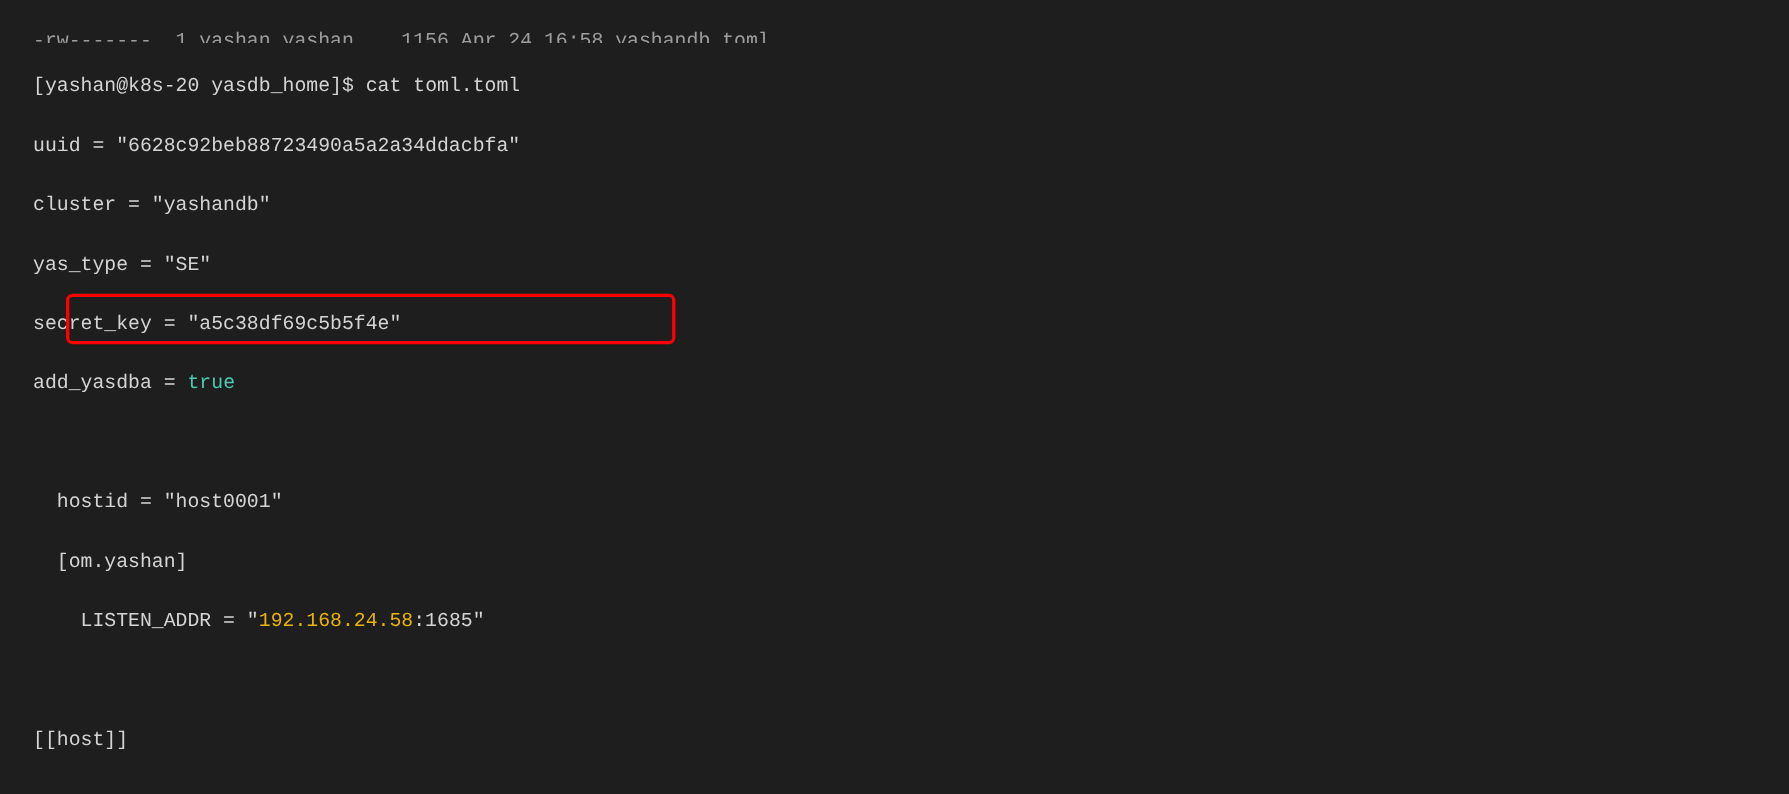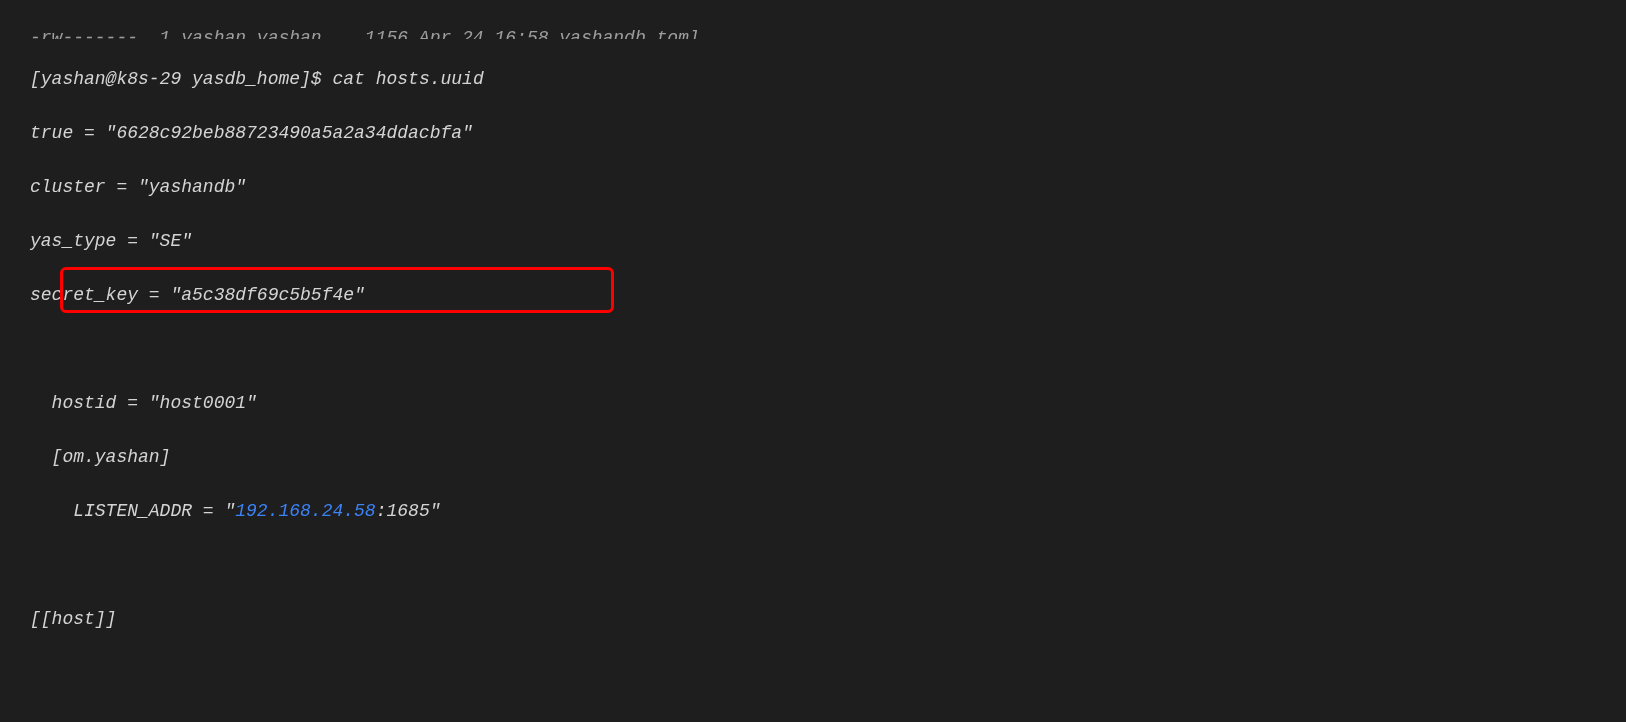--- a/index.html
+++ b/index.html
@@ -12,49 +12,49 @@
       color: #d4d4d4;
       overflow: hidden;
     }
     .terminal {
       padding: 8px 30px;
       white-space: pre;
       position: relative;
     }
     .line {
       display: block;
-      font-style: italic;
     }
     .prompt-user { color: #d4d4d4; }
     .prompt-dollar { color: #d4d4d4; }
     .keyword-true { color: #4ec9b0; }
-    .ip-pink { color: #3b82f6; }
+    .ip-pink { color: #eab308; }
     .highlight-box {
       position: absolute;
       border: 3px solid #ff0000;
       border-radius: 6px;
       pointer-events: none;
     }
     .cutoff-top {
       opacity: 0.7;
       margin-top: -10px;
       overflow: hidden;
       height: 14px;
     }
   </style>
 </head>
 <body>
 
 <div class="terminal">
 <span class="line cutoff-top">-rw-------  1 yashan yashan    1156 Apr 24 16:58 yashandb.toml</span>
-<span class="line"><span class="prompt-user">[yashan@k8s-29 yasdb_home]</span><span class="prompt-dollar">$</span> <span>cat hosts.uuid</span></span>
-<span class="line">true = "6628c92beb88723490a5a2a34ddacbfa"</span>
+<span class="line"><span class="prompt-user">[yashan@k8s-20 yasdb_home]</span><span class="prompt-dollar">$</span> <span>cat toml.toml</span></span>
+<span class="line">uuid = "6628c92beb88723490a5a2a34ddacbfa"</span>
 <span class="line">cluster = "yashandb"</span>
 <span class="line">yas_type = "SE"</span>
 <span class="line">secret_key = "a5c38df69c5b5f4e"</span>
+<span class="line"><span>add_yasdba = </span><span class="keyword-true">true</span></span>
 <span class="line"> </span>
 <span class="line">  hostid = "host0001"</span>
 <span class="line">  [om.yashan]</span>
 <span class="line"><span>    LISTEN_ADDR = "</span><span class="ip-pink">192.168.24.58</span><span>:1685"</span></span>
 <span class="line"> </span>
 <span class="line">[[host]]</span>
 
 
 
 

